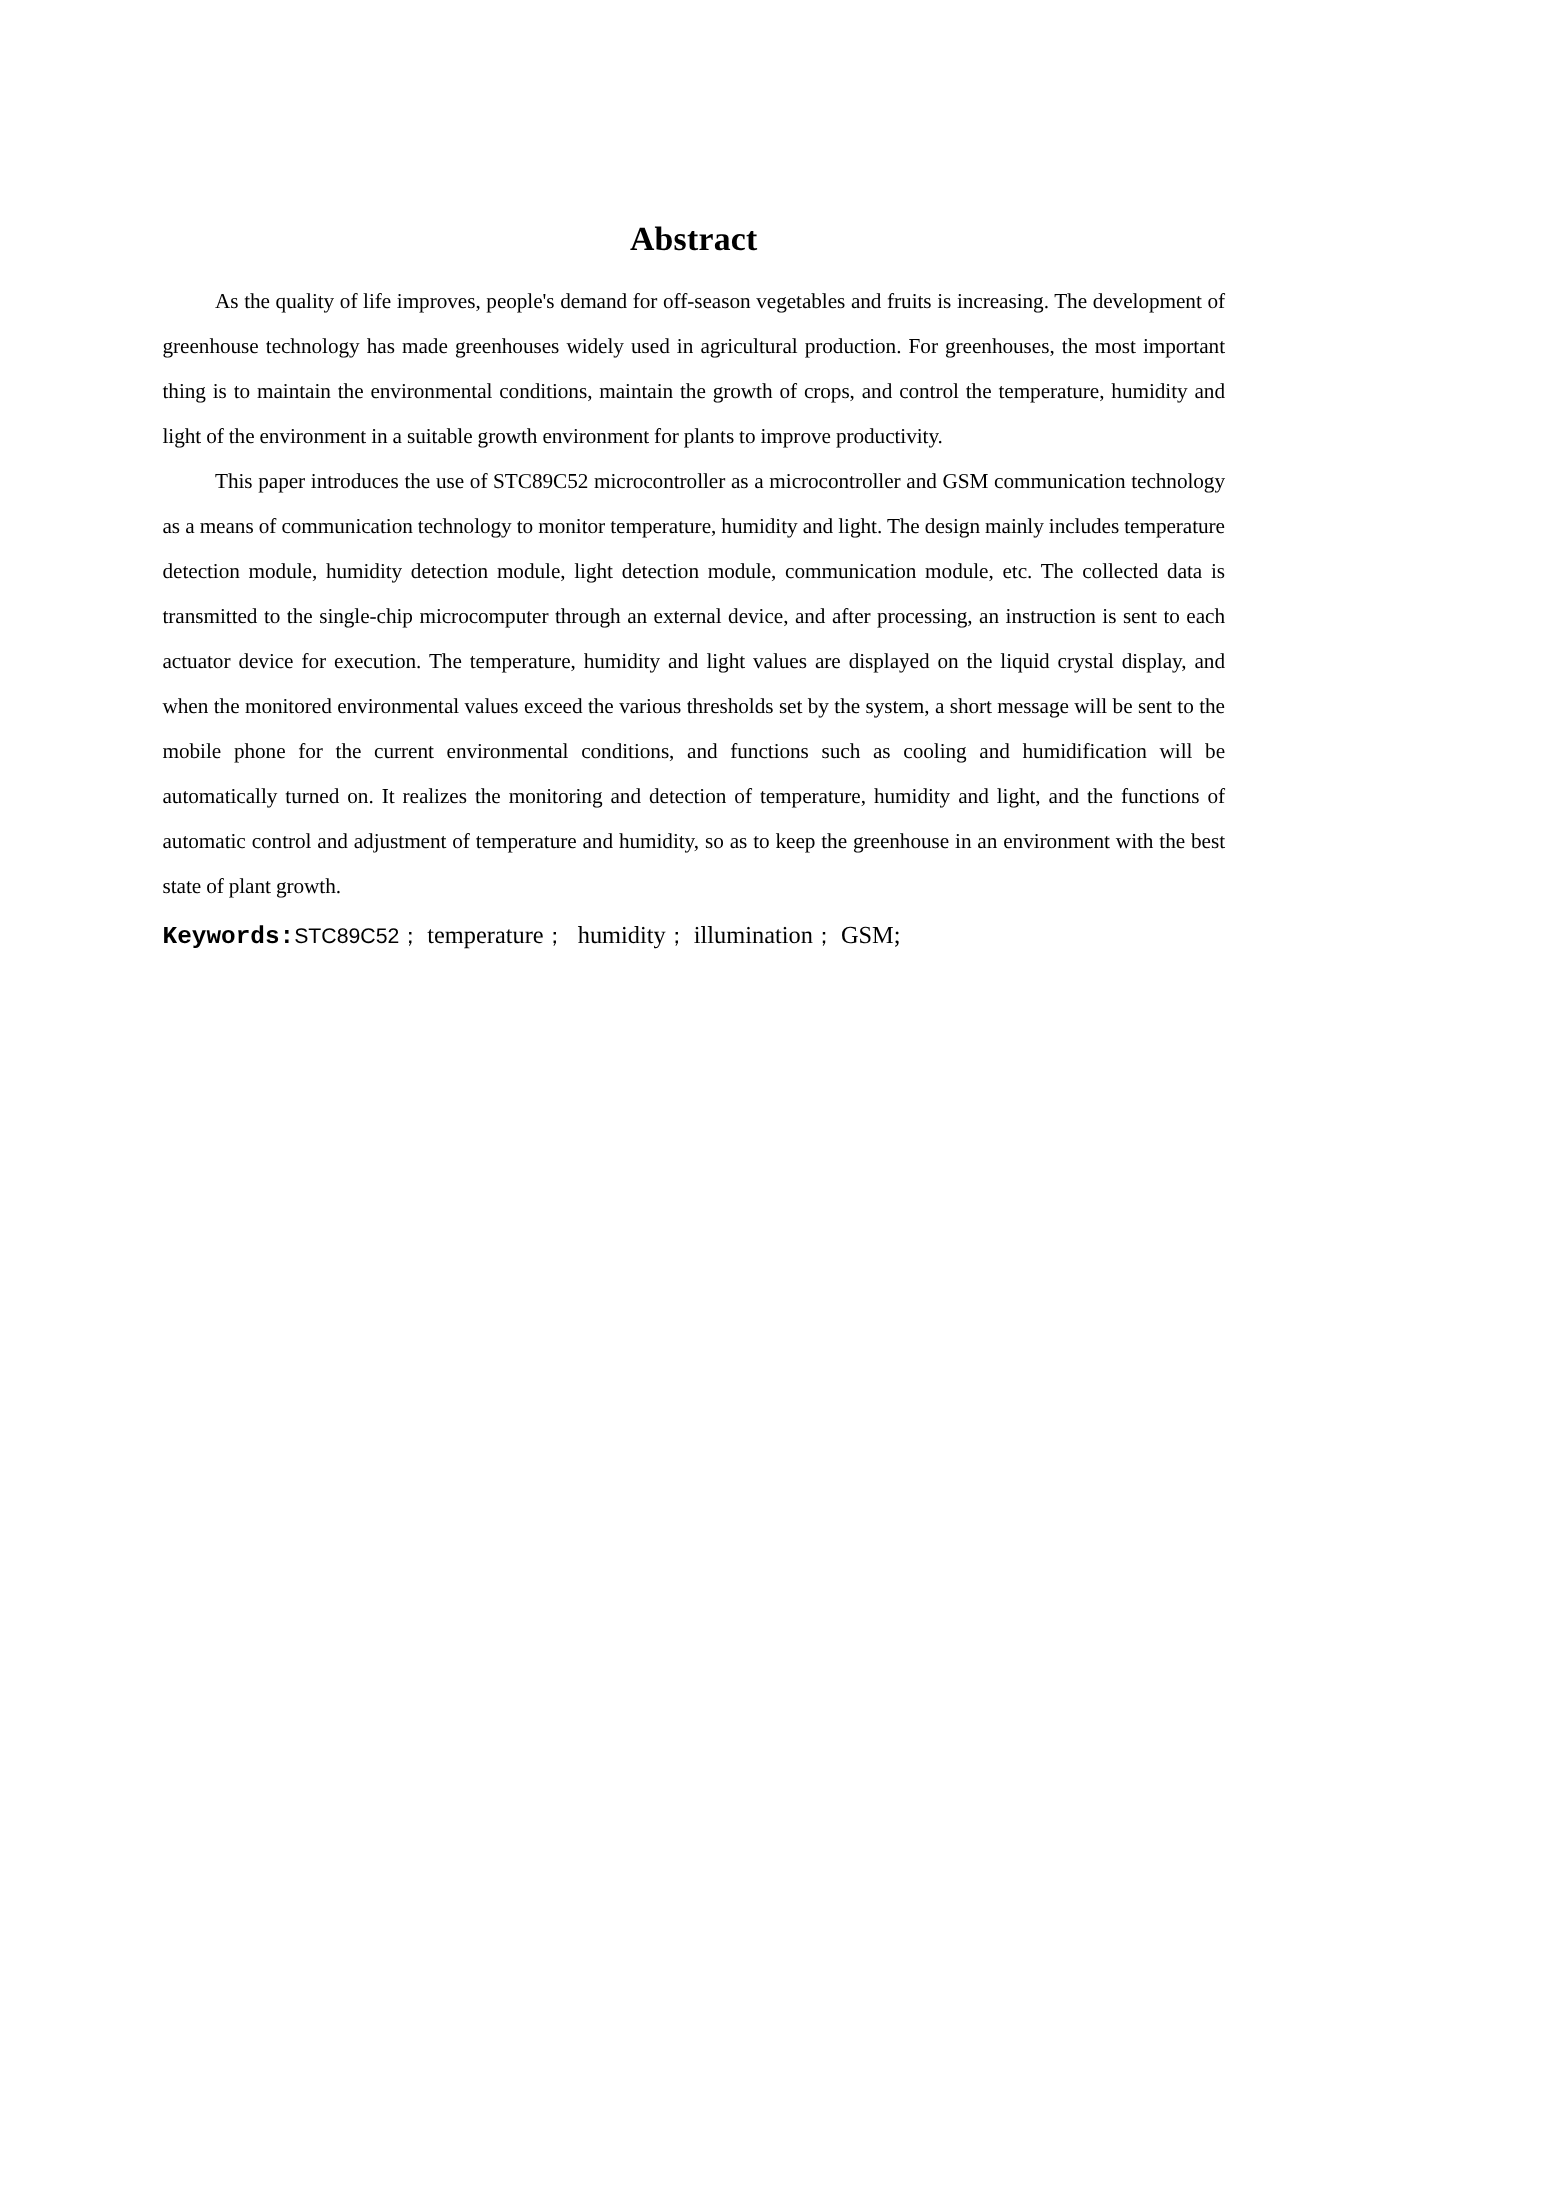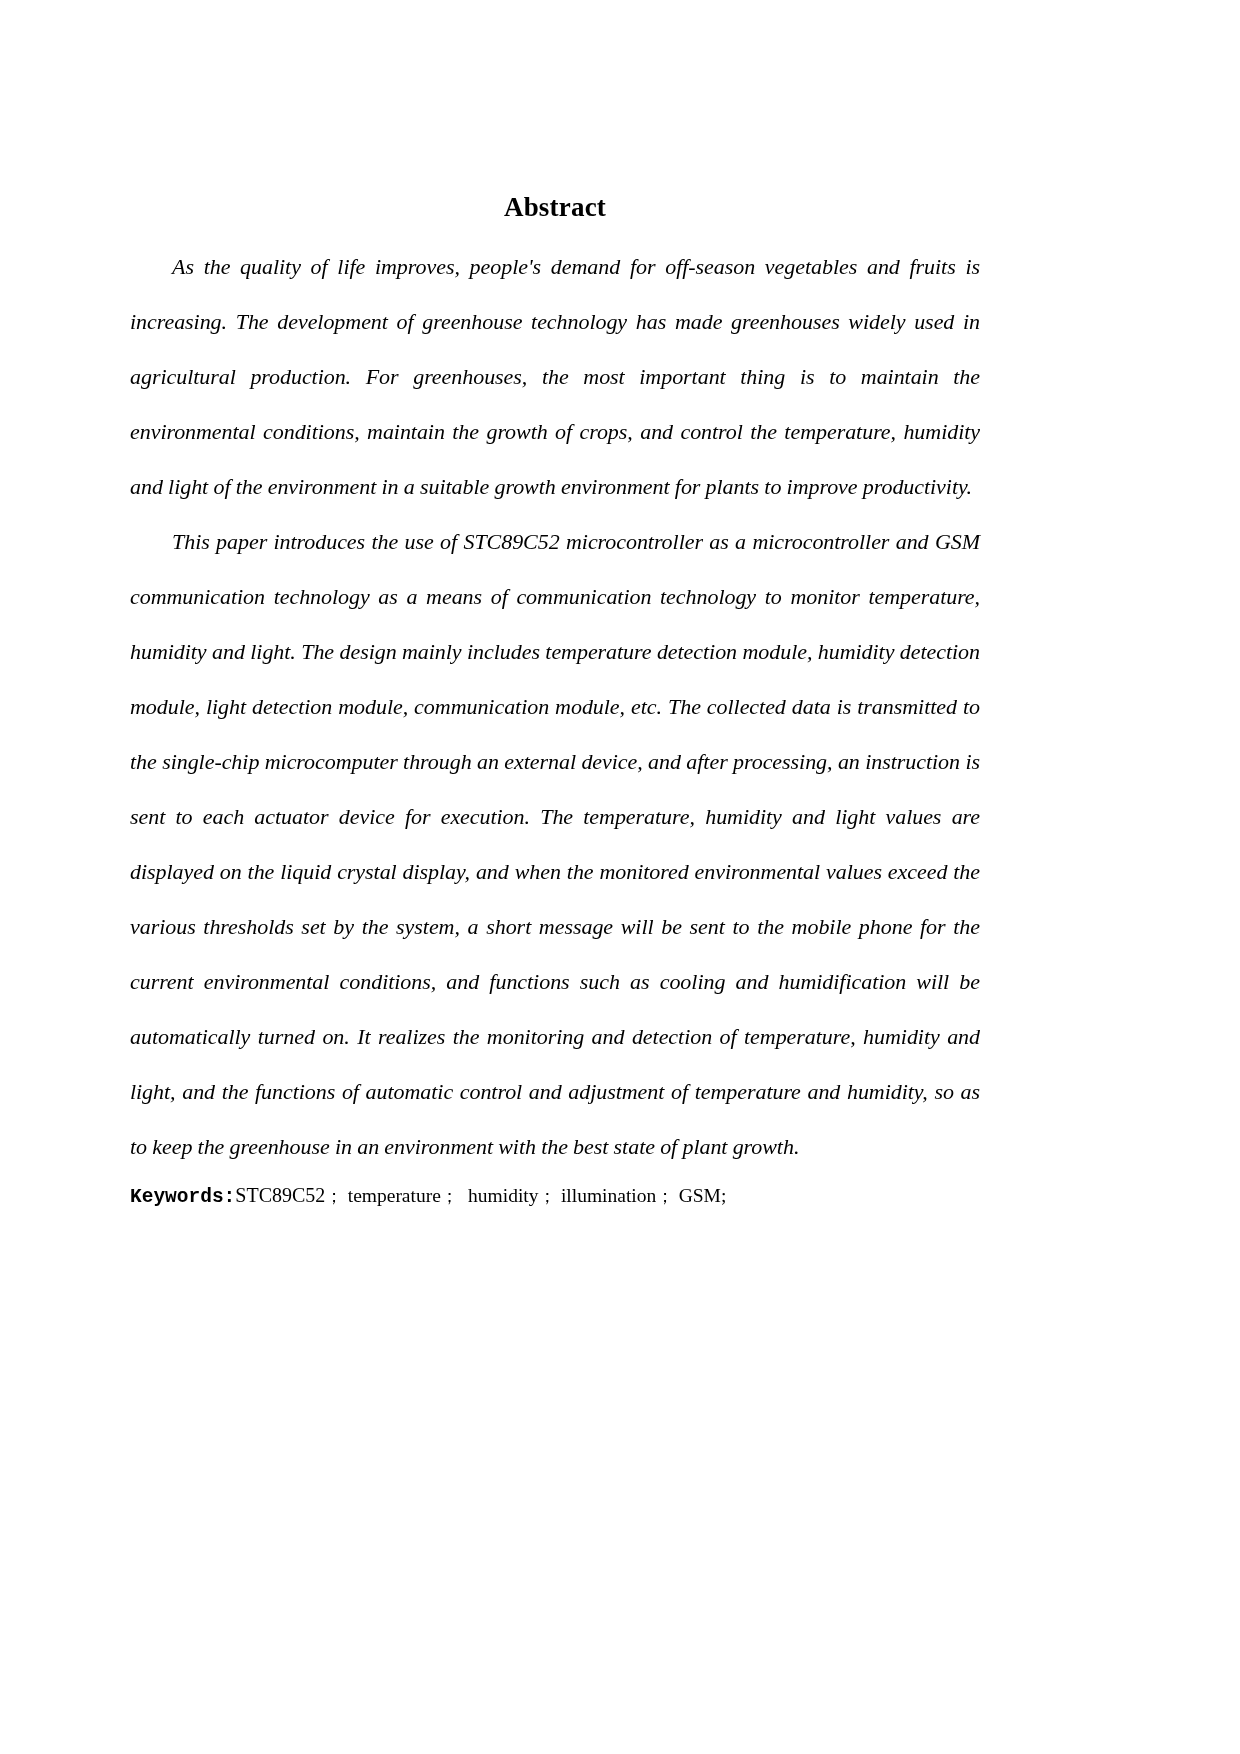--- a/index.html
+++ b/index.html
@@ -13,21 +13,21 @@
     height: 1754px;
     position: relative;
     font-family: "Liberation Serif", "DejaVu Serif", serif;
     color: #000000;
     overflow: hidden;
   }
 
   .page {
     position: absolute;
     left: 0;
-    top: 16px;
+    top: 0;
     width: 1240px;
     height: 1727px;
     background: #ffffff;
   }
 
   .content {
     position: absolute;
     left: 130px;
     top: 175px;
     width: 850px;
@@ -37,52 +37,51 @@
     font-size: 27px;
     font-weight: bold;
     text-align: center;
     letter-spacing: 0.2px;
     margin: 0 0 16px 0;
     line-height: 1.2;
     font-family: "Liberation Serif", "DejaVu Serif", serif;
   }
 
   .para {
-    font-size: 22px;
-    line-height: 55px;
+    font-size: 17px;
+    line-height: 36px;
     text-align: justify;
     text-justify: inter-word;
     margin: 0;
     text-indent: 42px;
     letter-spacing: -0.05px;
     word-spacing: -0.2px;
     hyphens: none;
-    font-style: italic;
   }
 
   .para.last-para {
     margin-bottom: 0;
   }
 
   .keywords-line {
     font-size: 19.5px;
     line-height: 43.5px;
     margin: 0;
     text-indent: 0;
     white-space: nowrap;
   }
 
   .kw-label {
     font-weight: bold;
     font-family: Liberation Mono, monospace;
   }
 
   .kw-code {
-    font-family: Liberation Serif, serif;
-    font-size: 20px;
+    font-family: Liberation Sans, sans-serif;
+    font-size: 17px;
   }
 
   .kw-item {
     font-family: "Liberation Serif", "DejaVu Serif", serif;
     margin-top: 33px;
   }
 
   .kw-sep {
     font-family: "DejaVu Sans", sans-serif;
     font-size: 17.5px;

